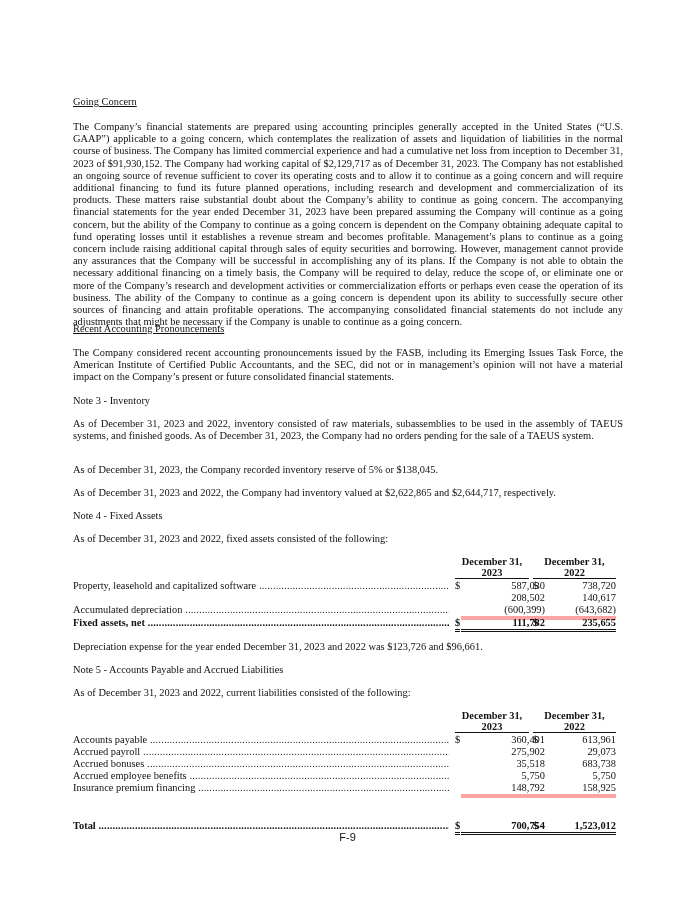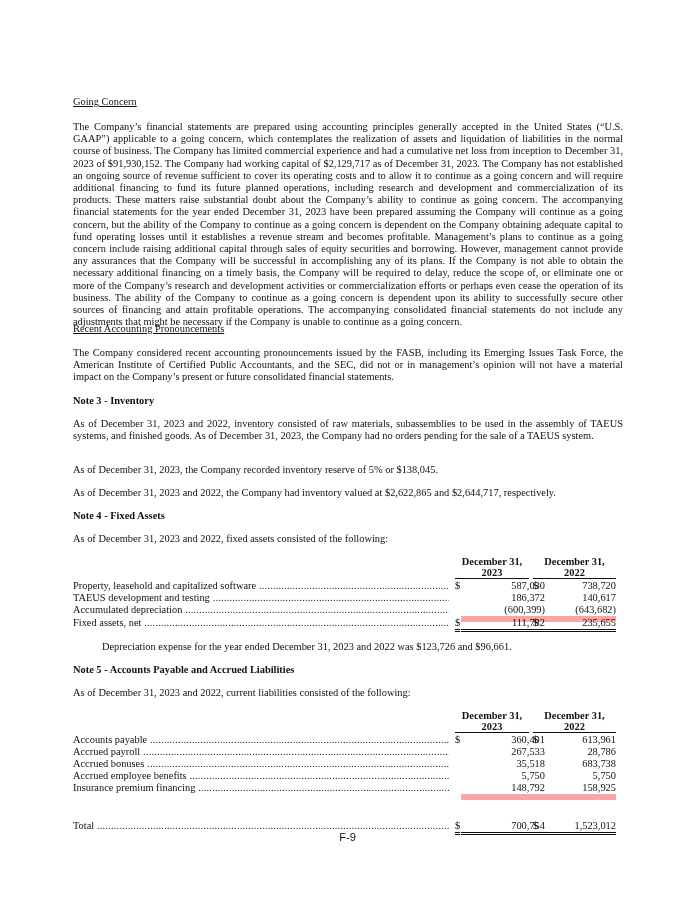--- a/index.html
+++ b/index.html
@@ -1,33 +1,33 @@
 <!DOCTYPE html>
 <html><head>
 <meta charset="utf-8">
 <style>
   html, body { margin: 0; padding: 0; background: #ffffff; }
   body { width: 695px; height: 900px; position: relative; overflow: hidden;
          font-family: "Liberation Serif", serif; color: #111; font-size: 10.4px; line-height: 12.2px; }
   .page { position: absolute; left: 73px; top: 0; width: 550px; }
   .h-under { position: absolute; text-decoration: underline; }
-  .h-bold { position: absolute; font-weight: bold; }
+  .h-bold { position: absolute; font-weight: normal; }
   .para { position: absolute; left: 0; width: 550px; text-align: justify; }
   .tbl { position: absolute; left: 0; width: 550px; }
   .tbl-head { position: absolute; font-weight: bold; text-align: center; line-height: 11px; }
   .tbl-head .ul { border-bottom: 1px solid #111; }
   .row { position: absolute; left: 0; width: 550px; height: 12px; }
   .row .label { position: absolute; left: 0; width: 376px; white-space: nowrap; overflow: hidden; text-align: center; }
   .row .label::after { content: " ........................................................................................................................................................................................................"; letter-spacing: 0.2px; }
   .row .d1 { position: absolute; left: 382px; }
   .row .v1 { position: absolute; left: 388px; width: 84px; text-align: right; }
   .row .d2 { position: absolute; left: 460px; }
   .row .v2 { position: absolute; left: 466px; width: 77px; text-align: right; }
-  .row.bold { font-weight: normal; }
-  .ul-single { border-bottom: 6px solid #fca5a5; }
+  .row.bold { font-weight: bold; }
+  .ul-single { border-bottom: 4px solid #fca5a5; }
   .ul-double { border-bottom: 3px double #111; }
   .footer { position: absolute; top: 831px; left: 0; width: 695px; text-align: center;
             font-family: "Liberation Sans", sans-serif; font-size: 11px; }
 </style>
 </head>
 <body>
 
 <div class="page">
 
   <div class="h-under" style="top:96px;">Going Concern</div>
@@ -55,39 +55,38 @@
     </div>
 
     <div class="row" style="top:24px;">
       <span class="label">Property, leasehold and capitalized software</span>
       <span class="d1">$</span>
       <span class="v1">587,030</span>
       <span class="d2">$</span>
       <span class="v2">738,720</span>
     </div>
     <div class="row" style="top:36px;">
-      <span class="label">TAEUS development and testing</span>
-      <span class="v1">186,372</span>
+      <span class="v1">208,502</span>
       <span class="v2">140,617</span>
     </div>
     <div class="row" style="top:48px;">
       <span class="label">Accumulated depreciation</span>
       <span class="v1 ul-single">(600,399)</span>
       <span class="v2 ul-single">(643,682)</span>
     </div>
     <div class="row bold" style="top:61px;">
       <span class="label">Fixed assets, net</span>
       <span class="d1 ul-double">$</span>
       <span class="v1 ul-double">111,782</span>
       <span class="d2 ul-double">$</span>
       <span class="v2 ul-double">235,655</span>
     </div>
   </div>
 
-  <div class="para" style="top:641px;margin-left:29px;">Depreciation expense for the year ended December 31, 2023 and 2022 was $123,726 and $96,661.</div>
+  <div class="para" style="top:641px;">Depreciation expense for the year ended December 31, 2023 and 2022 was $123,726 and $96,661.</div>
 
   <div class="h-bold" style="top:664px;">Note 5 - Accounts Payable and Accrued Liabilities</div>
   <div class="para" style="top:687px;">As of December 31, 2023 and 2022, current liabilities consisted of the following:</div>
 
   <div class="tbl" style="top:710px;">
     <div class="tbl-head" style="left:382px; width:74px; top:0;">
       <div>December 31,</div>
       <div class="ul">2023</div>
     </div>
     <div class="tbl-head" style="left:460px; width:83px; top:0;">
@@ -97,22 +96,22 @@
 
     <div class="row" style="top:24px;">
       <span class="label">Accounts payable</span>
       <span class="d1">$</span>
       <span class="v1">360,401</span>
       <span class="d2">$</span>
       <span class="v2">613,961</span>
     </div>
     <div class="row" style="top:36px;">
       <span class="label">Accrued payroll</span>
-      <span class="v1">267,533</span>
-      <span class="v2">28,786</span>
+      <span class="v1">275,902</span>
+      <span class="v2">29,073</span>
     </div>
     <div class="row" style="top:48px;">
       <span class="label">Accrued bonuses</span>
       <span class="v1">35,518</span>
       <span class="v2">683,738</span>
     </div>
     <div class="row" style="top:60px;">
       <span class="label">Accrued employee benefits</span>
       <span class="v1">5,750</span>
       <span class="v2">5,750</span>

